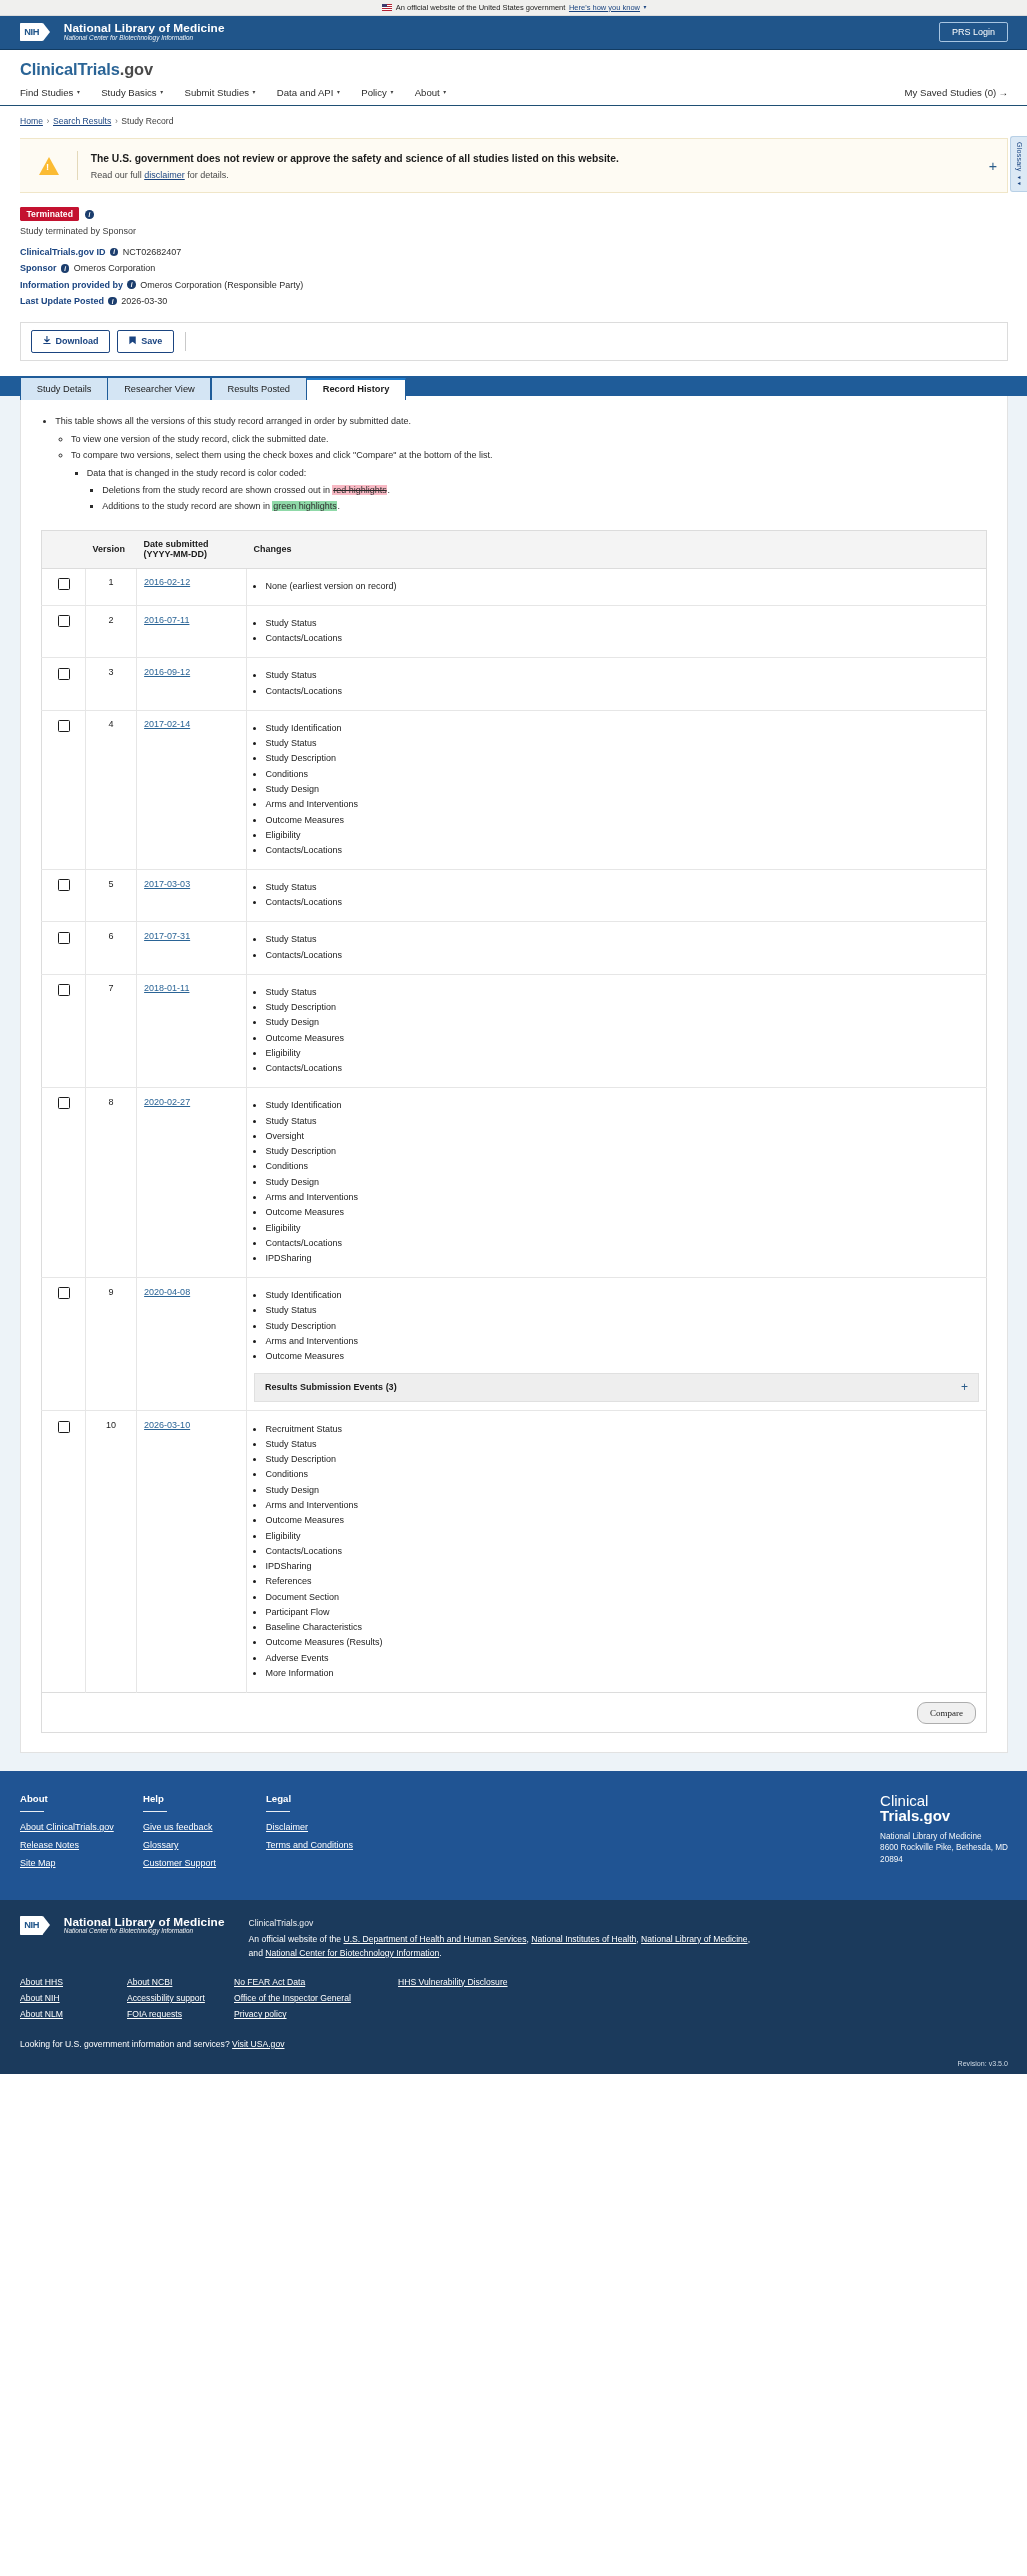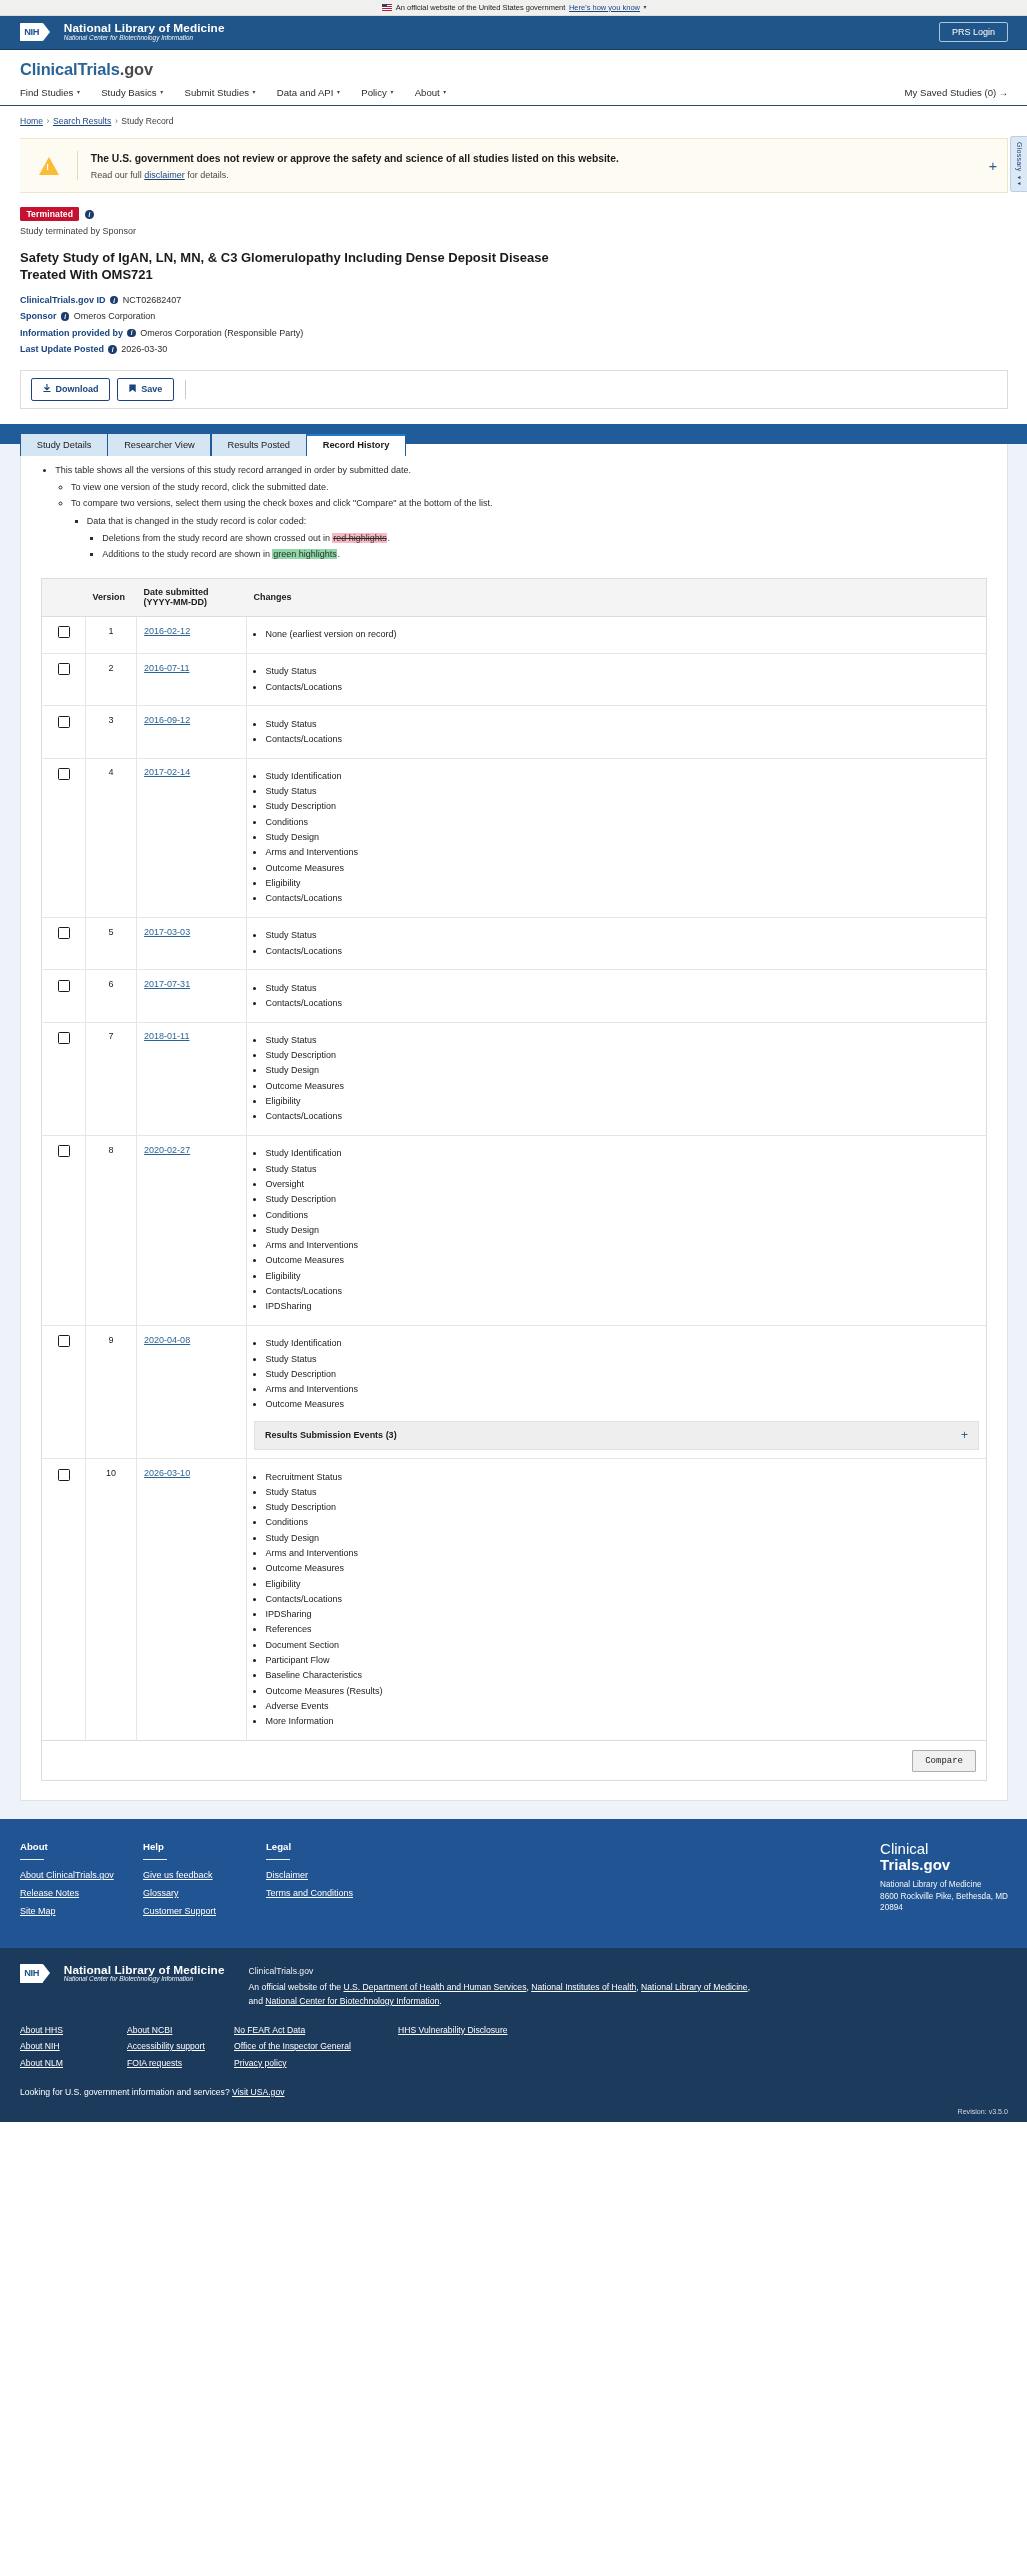--- a/index.html
+++ b/index.html
@@ -161,21 +161,21 @@
   }
   .btn-outline{
     border:0.7px solid #1a4480;color:#1a4480;background:#fff;
     font-size:9px;font-weight:bold;border-radius:2.1px;
     padding:5px 10.7px;display:flex;align-items:center;gap:5px;cursor:pointer;
     font-family:inherit;
   }
   .vdiv{width:0.7px;height:18.6px;background:#c9c9c9;margin-left:4.3px;}
 
   
-  .tabs-wrap{background:#1f5c99;margin-top:15.7px;padding:8px 0 0 0;position:relative;height:20px;}
+  .tabs-wrap{background:#1f5c99;margin-top:15.7px;padding:0 0 0 0;position:relative;height:20px;}
   .tabs{display:flex;align-items:flex-end;height:24px;padding-left:20px;}
   .tab{
     background:#d4e5f4;color:#1b1b1b;font-size:9.3px;
     border:0.7px solid #1f5c99;border-bottom:none;
     padding:5px 15.7px;cursor:pointer;margin-right:-0.7px;
     line-height:1.3;
   }
   .tab.active{
     background:#fff;font-weight:bold;border-top:2.1px solid #1f7ac9;
     padding-top:3.6px;
@@ -227,22 +227,22 @@
     margin-top:10px;background:#eeeeee;border:0.7px solid #e0e0e0;
     display:flex;align-items:center;justify-content:space-between;
     padding:6.4px 10px;font-size:9px;font-weight:bold;color:#1b1b1b;cursor:pointer;
   }
   .rse .plus{font-size:12px;font-weight:normal;color:#2a5c8a;}
   .compare-row{
     border:0.7px solid #dcdcdc;border-top:none;padding:8.6px 10px;
     display:flex;justify-content:flex-end;background:#fff;
   }
   .btn-compare{
-    background:#f0f0f0;border:0.7px solid #adadad;border-radius:1px;
-    padding:5px 12px;font-size:9px;color:#1b1b1b;cursor:pointer;font-family:Liberation Mono, monospace;
+    background:#f0f0f0;border:0.7px solid #adadad;border-radius:9px;
+    padding:5px 12px;font-size:9px;color:#1b1b1b;cursor:pointer;font-family:Liberation Serif, serif;
   }
 
   
   .footer-top{background:#205493;color:#fff;padding:21.4px 20px 24px 20px;display:flex;}
   .fcol{width:123px;}
   .fcol h3{font-size:9.6px;margin:0 0 7.1px 0;font-weight:bold;}
   .fcol .rule{width:24px;height:1.4px;background:#fff;margin-bottom:10px;opacity:.9;}
   .fcol a{display:block;color:#fff;text-decoration:underline;font-size:9px;margin-bottom:7.9px;}
   .fbrand{margin-left:auto;text-align:left;}
   .fbrand .b1{font-size:15px;font-weight:normal;line-height:1.05;}
@@ -339,21 +339,20 @@
   </div>
   <div class="alert-plus">+</div>
 </div>
 
 <div class="study-head">
   <div class="badge-row">
     <span class="badge-terminated">Terminated</span>
     <span class="info-i">i</span>
   </div>
   <div class="terminated-note">Study terminated by Sponsor</div>
-  <div class="study-title">Safety Study of IgAN, LN, MN, &amp; C3 Glomerulopathy Including Dense Deposit Disease Treated With OMS721</div>
 
   <div class="meta">
     <div class="meta-row">
       <span class="lbl">ClinicalTrials.gov ID</span>
       <span class="info-i">i</span>
       <span>NCT02682407</span>
     </div>
     <div class="meta-row">
       <span class="lbl">Sponsor</span>
       <span class="info-i">i</span>

